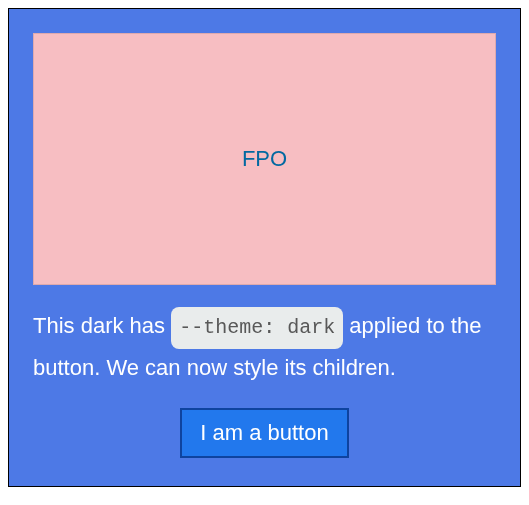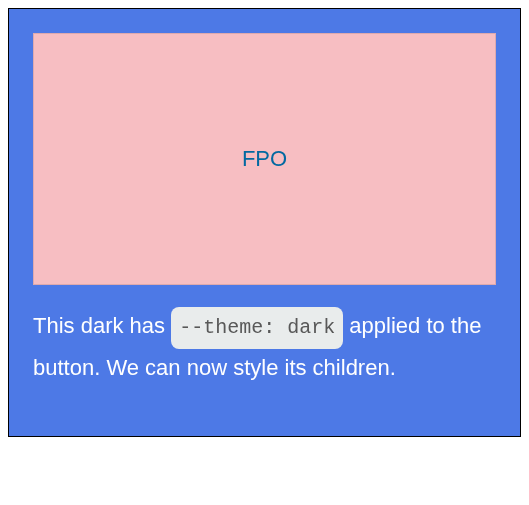--- a/index.html
+++ b/index.html
@@ -62,13 +62,16 @@
 </head>
 <body>
 
 <div class="card">
   <div class="placeholder">
     <span>FPO</span>
   </div>
   <p class="description">
     <span>This dark has </span><span class="code-chip">--theme: dark</span><span> applied to the button. We can now style its children.</span>
   </p>
+  <div class="button-row">
+    <button class="btn">I am a button</button>
+  </div>
 </div>
 
 </body></html>

